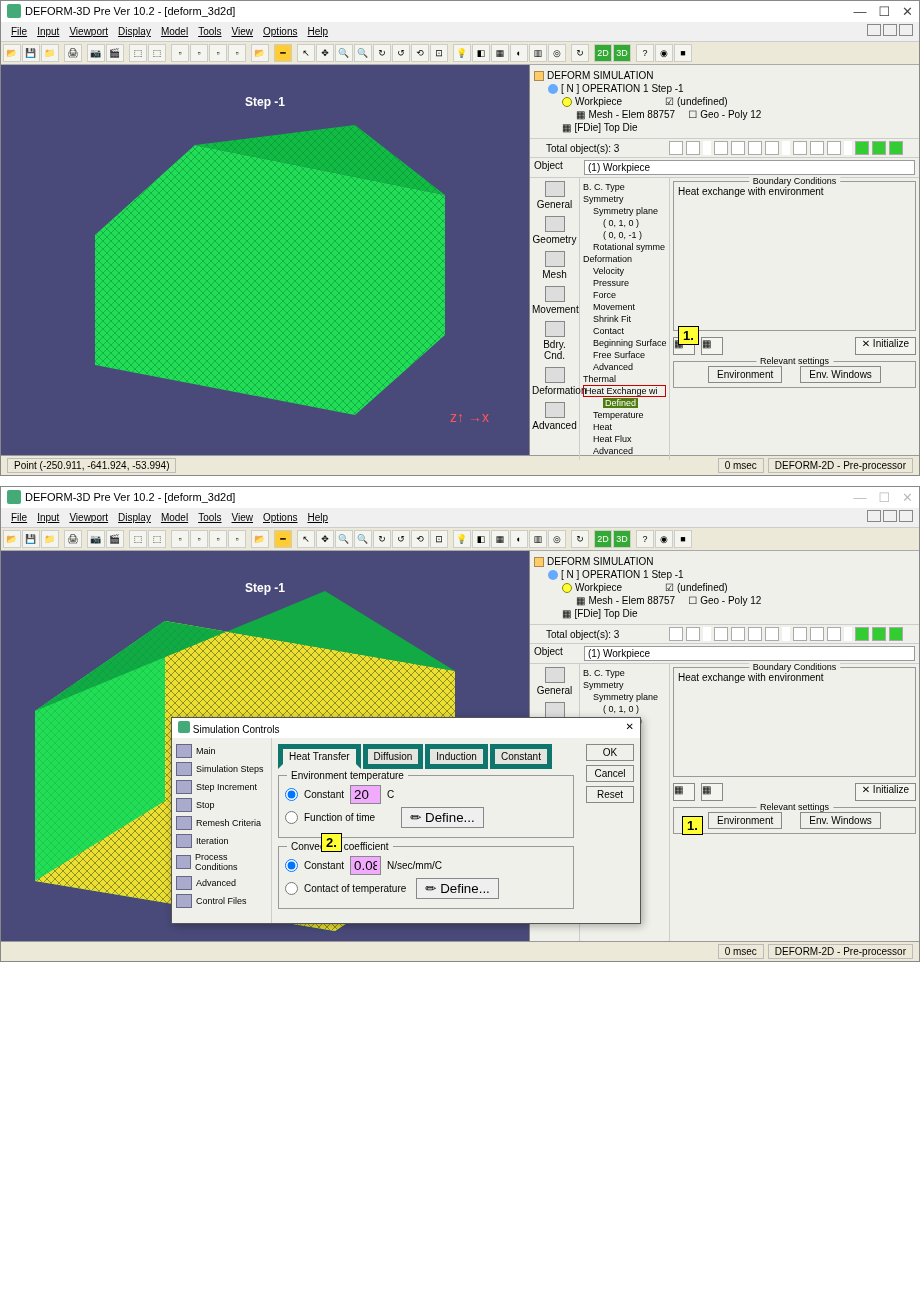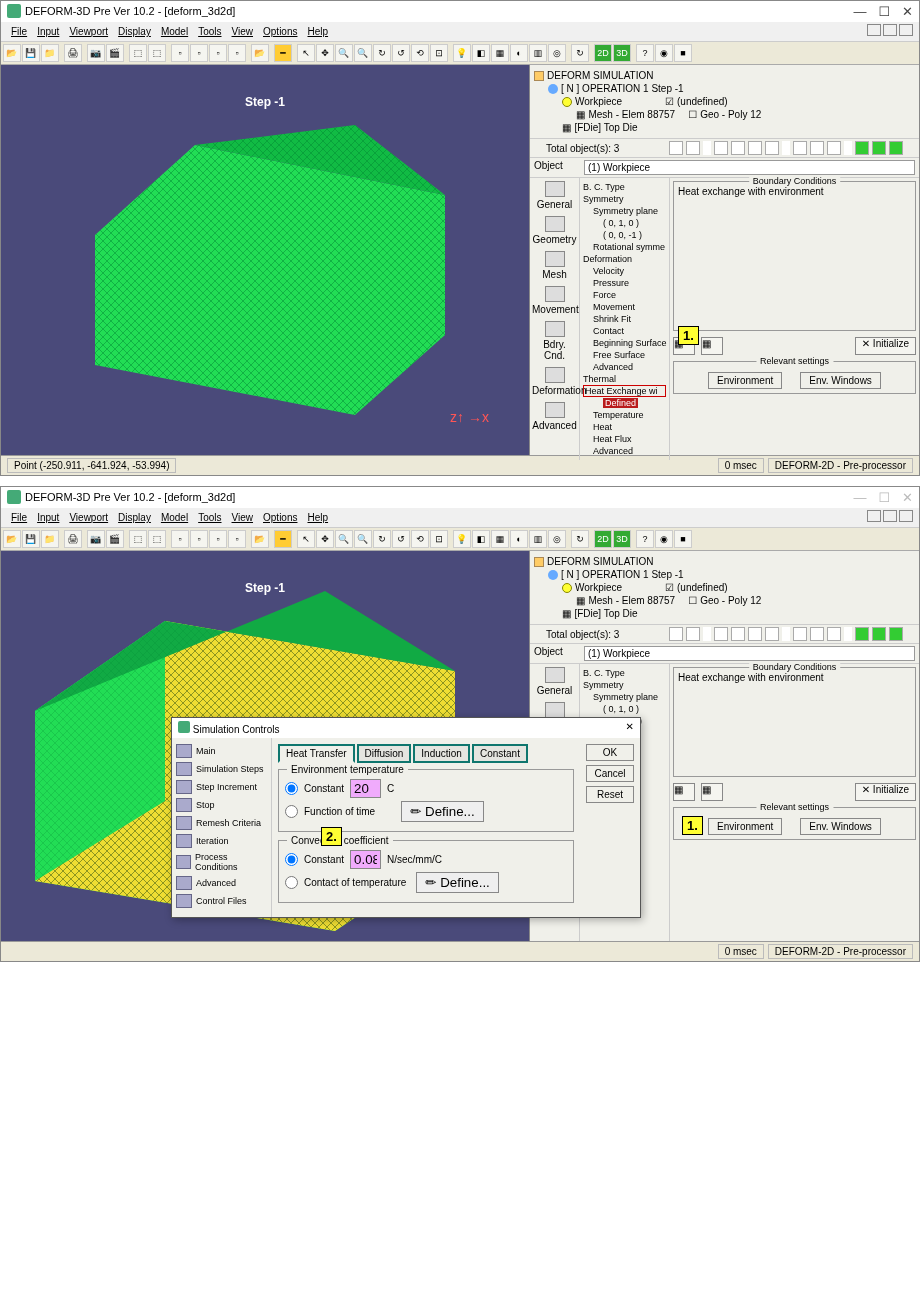--- a/index.html
+++ b/index.html
@@ -39,43 +39,43 @@
 .object-row { display: flex; padding: 2px 4px; border-bottom: 1px solid #ccc; }
 .object-row .label { width: 50px; }
 .object-row .val { flex: 1; border: 1px solid #999; padding: 1px 3px; background: #fff; }
 .lower-panels { display: flex; flex: 1; }
 .cat-col { width: 50px; border-right: 1px solid #ccc; padding: 3px 2px; text-align: center; }
 .cat-item { margin-bottom: 6px; }
 .cat-icon { width: 20px; height: 16px; margin: 0 auto 2px; border: 1px solid #888; background: #ddd; }
 .bc-tree { width: 90px; border-right: 1px solid #ccc; padding: 3px; font-size: 9px; overflow: hidden; }
 .bc-line { padding: 1px 0; white-space: nowrap; }
 .bc-indent { padding-left: 10px; }
-.bc-highlight { background: #b91c1c; color: #fff; padding: 0 2px; }
+.bc-highlight { background: #4d7c0f; color: #fff; padding: 0 2px; }
 .bc-redbox { border: 1px solid #c00; padding: 0 1px; }
 .cond-panel { flex: 1; padding: 3px; position: relative; }
 .fieldset { border: 1px solid #999; padding: 4px; margin-bottom: 4px; position: relative; }
 .fieldset-title { position: absolute; top: -6px; left: 50%; transform: translateX(-50%); background: #f0f0ea; padding: 0 4px; font-size: 9px; }
 .annot-box { position: absolute; background: #ff3; border: 1px solid #000; font-weight: bold; font-size: 13px; padding: 1px 4px; }
 .redframe { border: 2px solid #c00; }
 .bc-btns { display: flex; gap: 6px; margin: 6px 0; }
 .bc-btn { width: 22px; height: 18px; border: 1px solid #888; background: #f5f5f0; }
-.rel-btns { display: flex; gap: 18px; justify-content: center; margin-top: 6px; }
+.rel-btns { display: flex; gap: 18px; justify-content: center; }
 .rel-btn { border: 1px solid #888; padding: 2px 8px; background: #f0f0ea; font-size: 10px; }
 .statusbar { display: flex; justify-content: space-between; padding: 2px 6px; background: #ece9d8; border-top: 1px solid #999; font-size: 10px; }
 .statusbar div { border: 1px solid #bbb; padding: 1px 6px; }
 
 .dialog { position: absolute; background: #f0f0ea; border: 1px solid #555; box-shadow: 2px 2px 8px rgba(0,0,0,0.3); }
 .dialog-title { display: flex; justify-content: space-between; padding: 3px 6px; background: #fff; }
 .dialog-body { display: flex; }
 .dlg-side { width: 100px; padding: 4px; border-right: 1px solid #ccc; }
 .dlg-side-item { display: flex; align-items: center; gap: 4px; padding: 2px 0; font-size: 9px; }
 .dlg-side-icon { width: 16px; height: 14px; background: #aac; border: 1px solid #668; }
 .dlg-main { flex: 1; padding: 6px; }
 .dlg-tabs { display: flex; gap: 2px; margin-bottom: 6px; }
-.dlg-tab { padding: 2px 6px; border: 2px solid #0f766e; background: #e5e5e0; font-size: 10px; }
+.dlg-tab { padding: 2px 6px; border: 5px solid #0f766e; background: #e5e5e0; font-size: 10px; }
 .dlg-tab.active { background: #f0f0ea; border-bottom-color: #f0f0ea; }
 .dlg-fieldset { border: 1px solid #999; padding: 6px; margin-bottom: 8px; position: relative; }
 .dlg-fs-title { position: absolute; top: -6px; left: 8px; background: #f0f0ea; padding: 0 4px; font-size: 10px; }
 .dlg-row { display: flex; align-items: center; gap: 6px; margin: 3px 0; font-size: 10px; }
 .dlg-input { border: 1px solid #888; padding: 1px 3px; background: #f0abfc; width: 31px; }
 .dlg-buttons { width: 60px; padding: 6px; }
 .dlg-buttons button { display: block; width: 100%; margin-bottom: 4px; padding: 2px; border: 1px solid #888; background: #f0f0ea; font-size: 10px; }
 </style>
 </head>
 <body>

